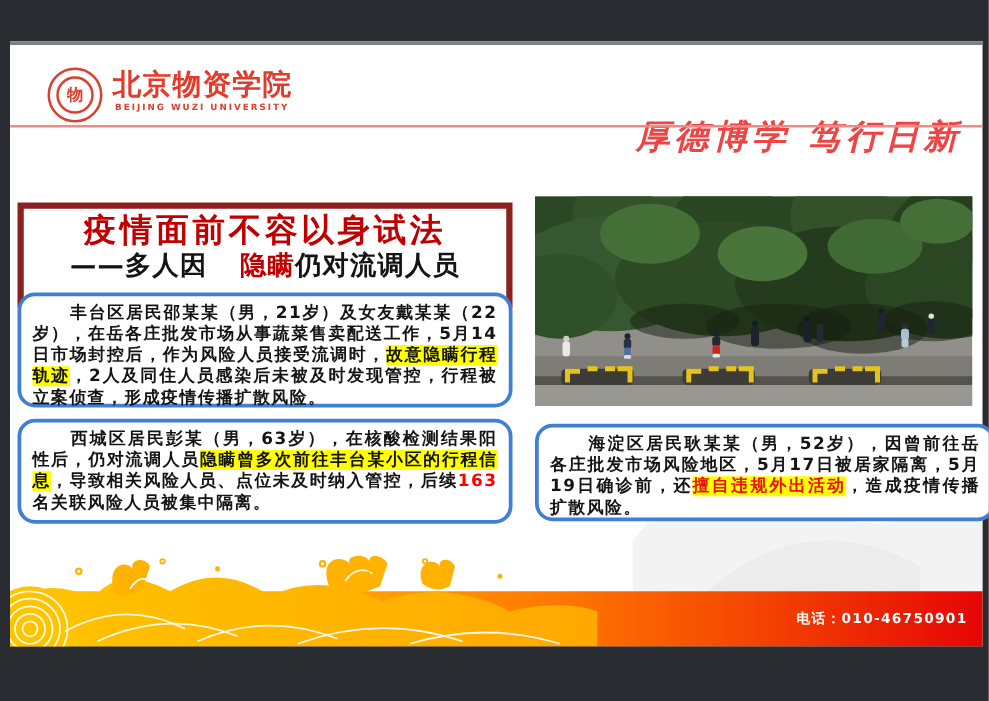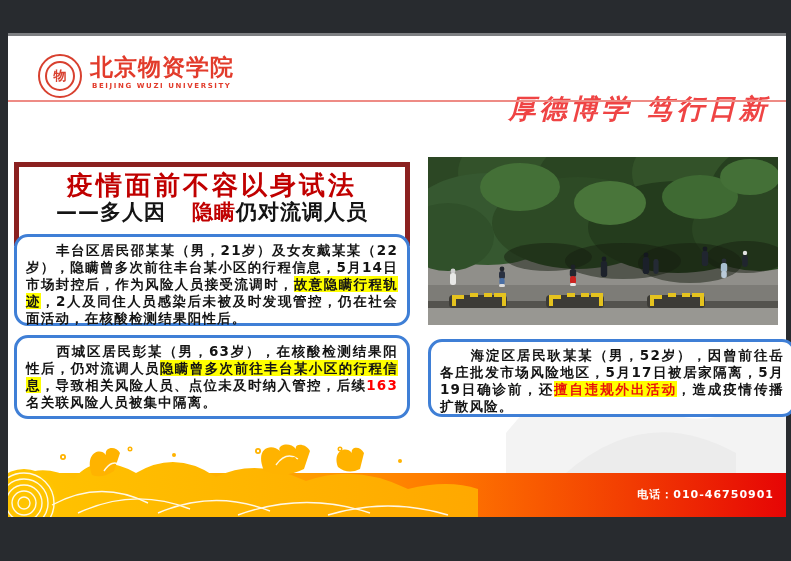--- a/index.html
+++ b/index.html
@@ -108,21 +108,21 @@
   </svg>
 
   <div class="banner">
     <div class="banner-line1">疫情面前不容以身试法</div>
     <div class="banner-line2">
       <span>——多人因</span><span class="em">隐瞒</span><span>仍对流调人员</span>
     </div>
   </div>
 
   <div class="case-box" id="case-box-1">
-    <div class="case-text"><span class="seg-normal">　　丰台区居民邵某某（男，21岁）及女友戴某某（22岁），隐瞒曾多次前往丰台某小区的行程信息，5月14日市场封控后，作为风险人员接受流调时，</span><span class="seg-highlight">故意隐瞒行程轨迹</span><span class="seg-normal">，2人及同住人员感染后未被及时发现管控，仍在社会面活动，在核酸检测结果阳性后。</span></div>
+    <div class="case-text"><span class="seg-normal">　　丰台区居民邵某某（男，21岁）及女友戴某某（22岁），在岳各庄批发市场从事蔬菜售卖配送工作，5月14日市场封控后，作为风险人员接受流调时，</span><span class="seg-highlight">故意隐瞒行程轨迹</span><span class="seg-normal">，2人及同住人员感染后未被及时发现管控，行程被立案侦查，形成疫情传播扩散风险。</span></div>
   </div>
 
   <div class="case-box" id="case-box-2">
     <div class="case-text"><span class="seg-normal">　　西城区居民彭某（男，63岁），在核酸检测结果阳性后，仍对流调人员</span><span class="seg-highlight">隐瞒曾多次前往丰台某小区的行程信息</span><span class="seg-normal">，导致相关风险人员、点位未及时纳入管控，后续</span><span class="seg-red">163</span><span class="seg-normal">名关联风险人员被集中隔离。</span></div>
   </div>
 
   <div class="photo">
     <svg width="350" height="168" viewBox="0 0 350 168" aria-hidden="true">
 
       <rect x="0" y="0" width="350" height="168" fill="#908f8a"></rect>

